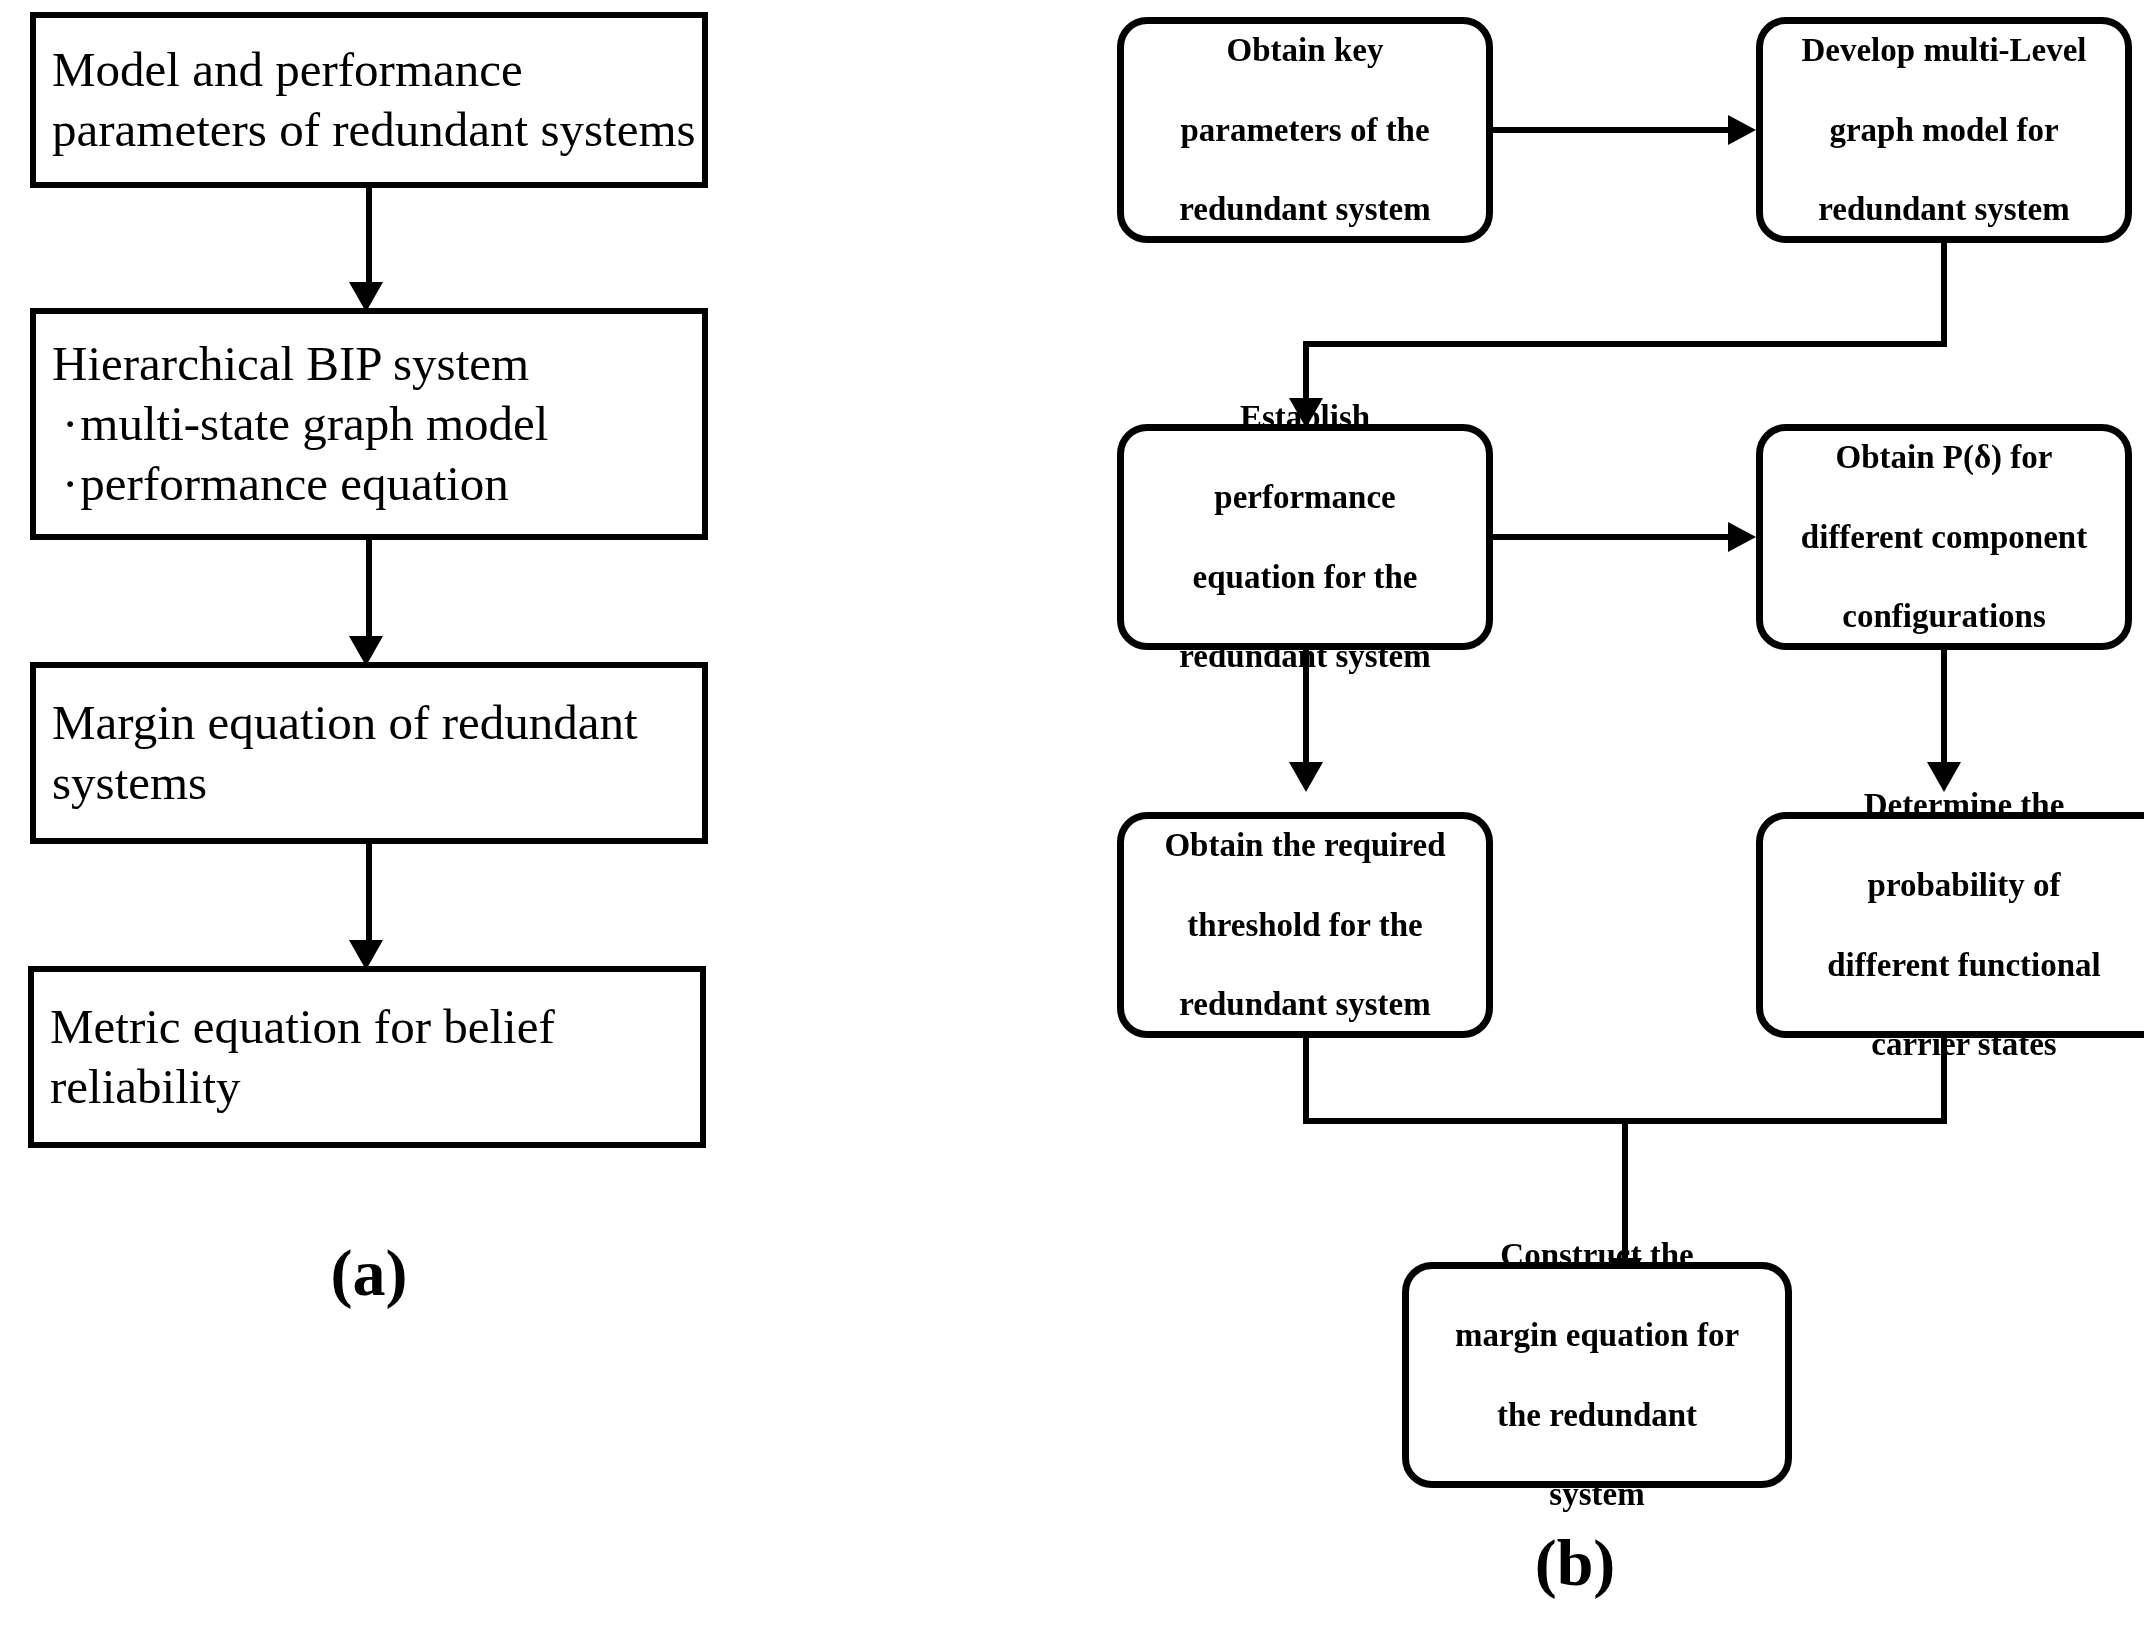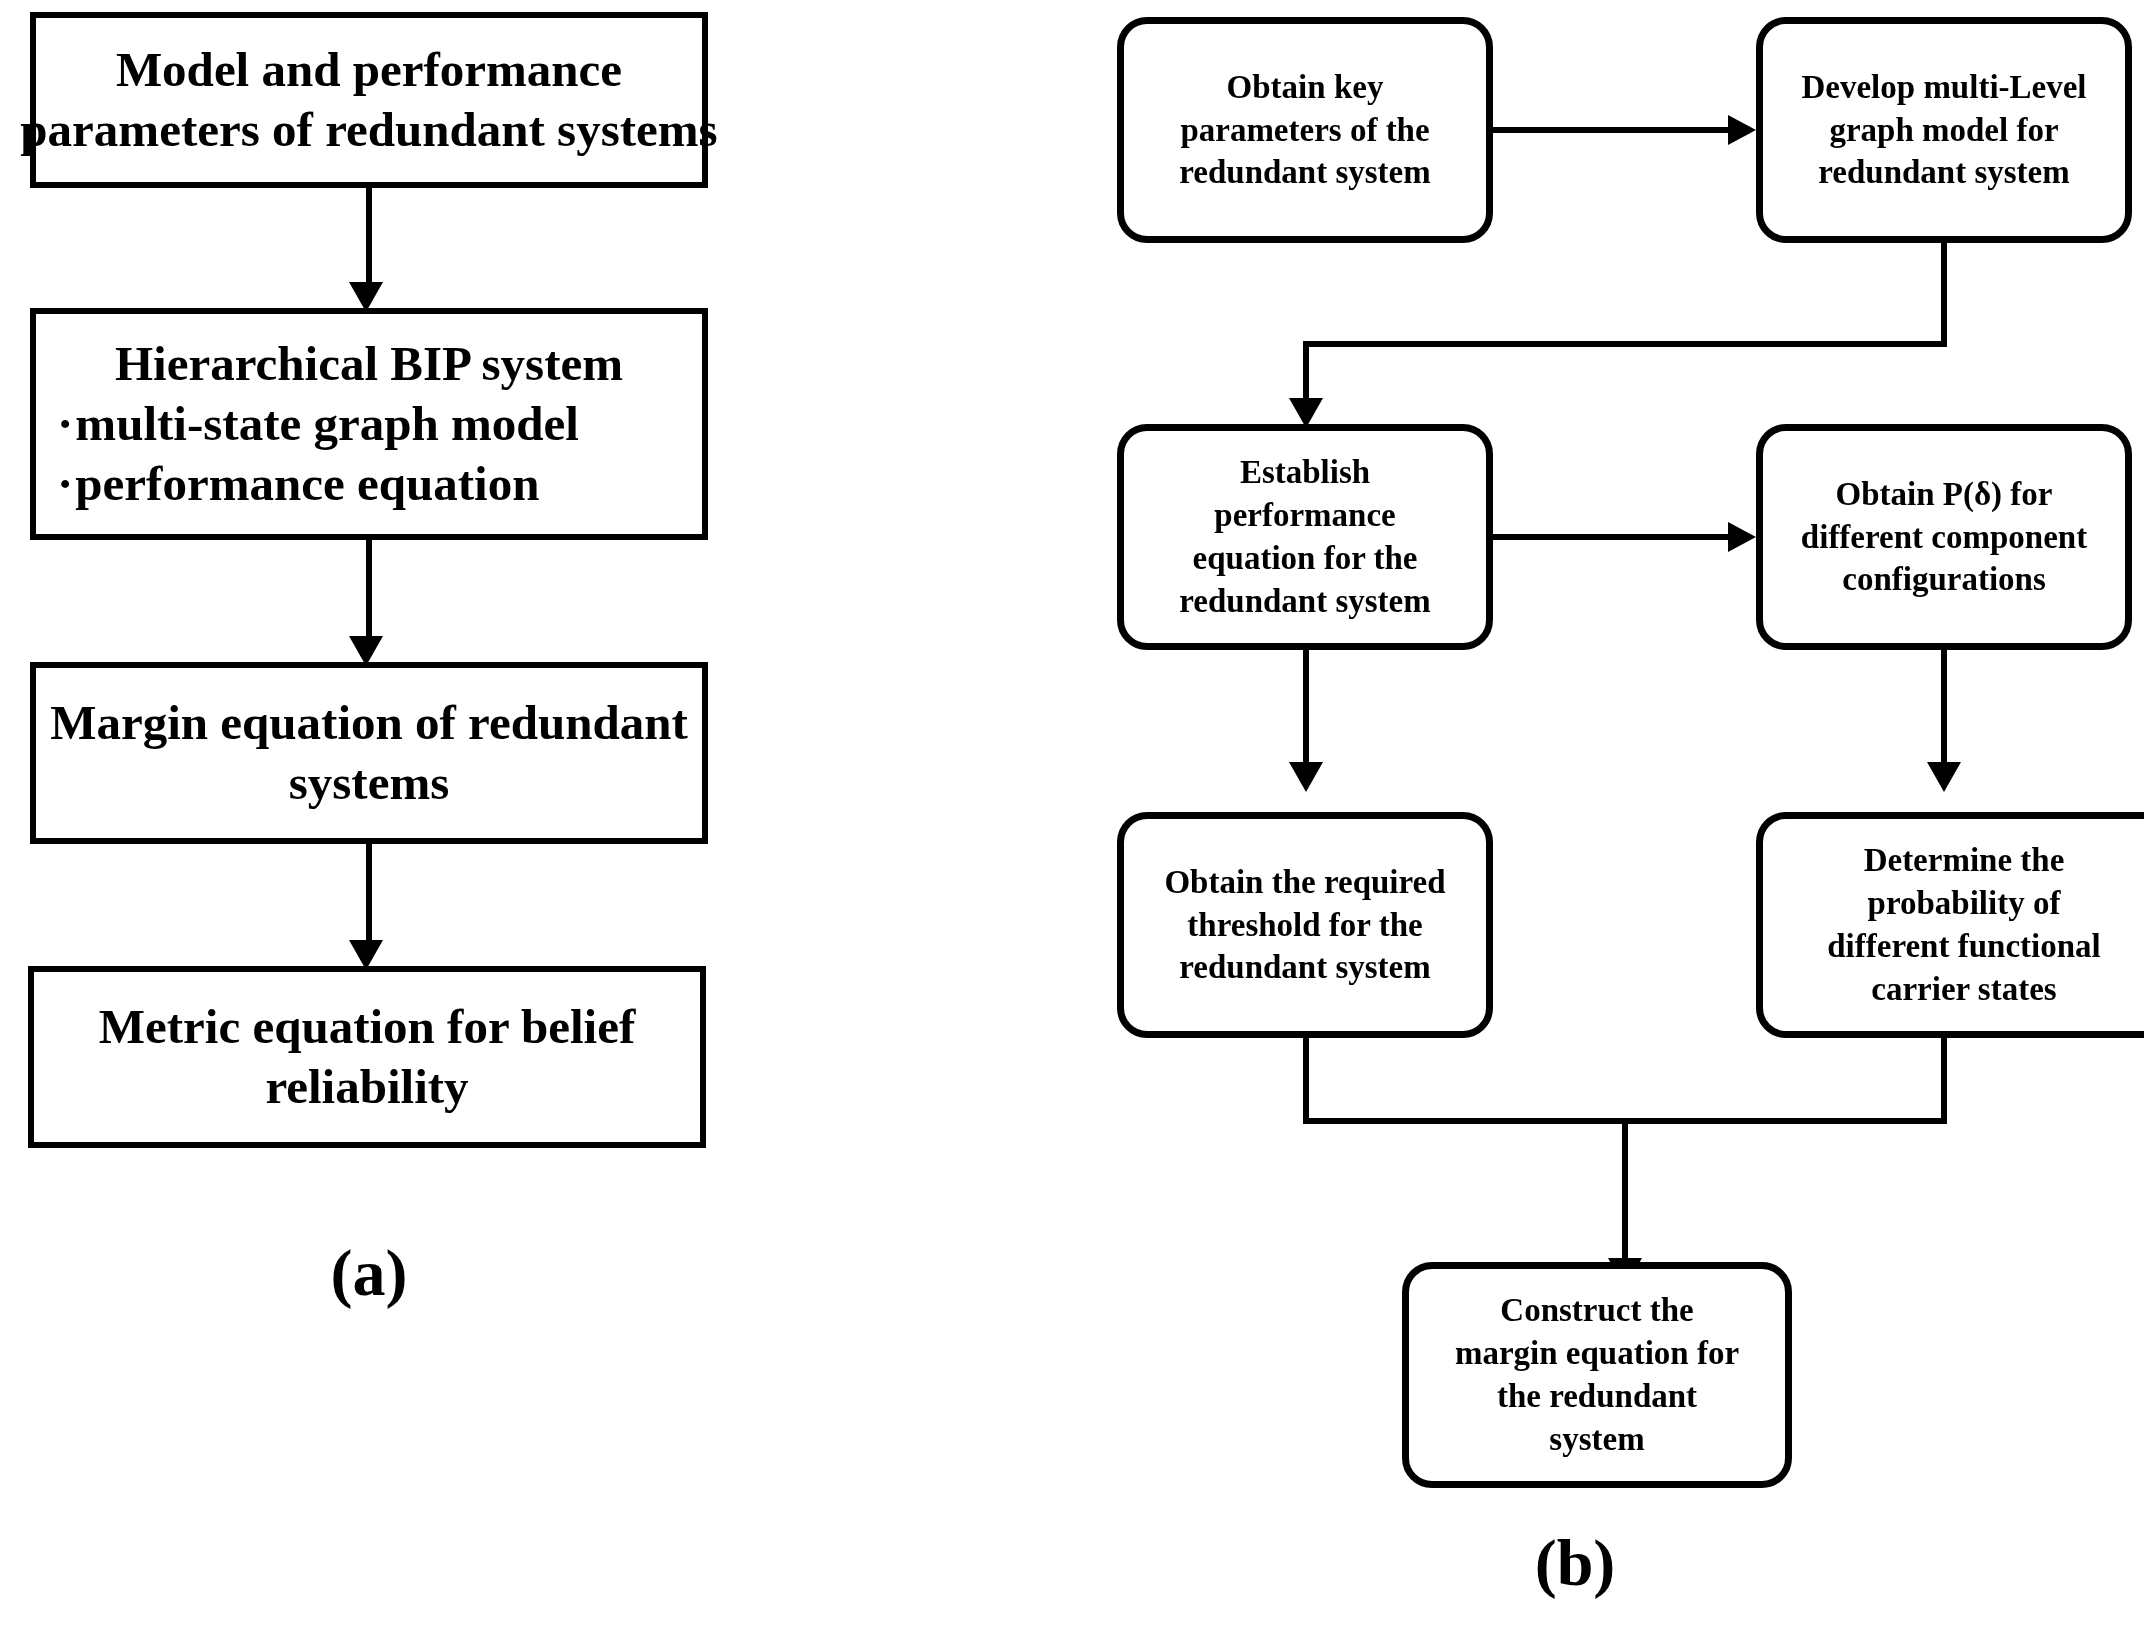--- a/index.html
+++ b/index.html
@@ -18,27 +18,27 @@
   }
 
   
   .sq-box {
     position: absolute;
     box-sizing: border-box;
     border: 6px solid #000000;
     background: #ffffff;
     display: flex;
     flex-direction: column;
-    align-items: center;
+    align-items: flex-start;
     justify-content: center;
     text-align: center;
     font-family: "Liberation Serif", "DejaVu Serif", serif;
     font-size: 49px;
     line-height: 1.22;
-    font-weight: 700;
+    font-weight: 400;
     padding: 6px 16px;
   }
   .sq-box .ln { display: block; white-space: nowrap; }
   .sq-box .ln.bullet {
     width: 100%;
     text-align: left;
     padding-left: 10px;
   }
   .sq-box .ln.bullet::before {
     content: "\00B7";
@@ -56,20 +56,21 @@
     display: flex;
     flex-direction: column;
     align-items: center;
     justify-content: center;
     text-align: center;
     font-family: "Liberation Serif", "DejaVu Serif", serif;
     font-weight: 700;
     font-size: 33px;
     line-height: 1.30;
     padding: 4px 10px;
+    gap: 37px;
   }
   .rnd-box .ln { display: block; white-space: nowrap; }
 
   
   .vline {
     position: absolute;
     background: #000000;
     width: 6px;
   }
   .hline {

